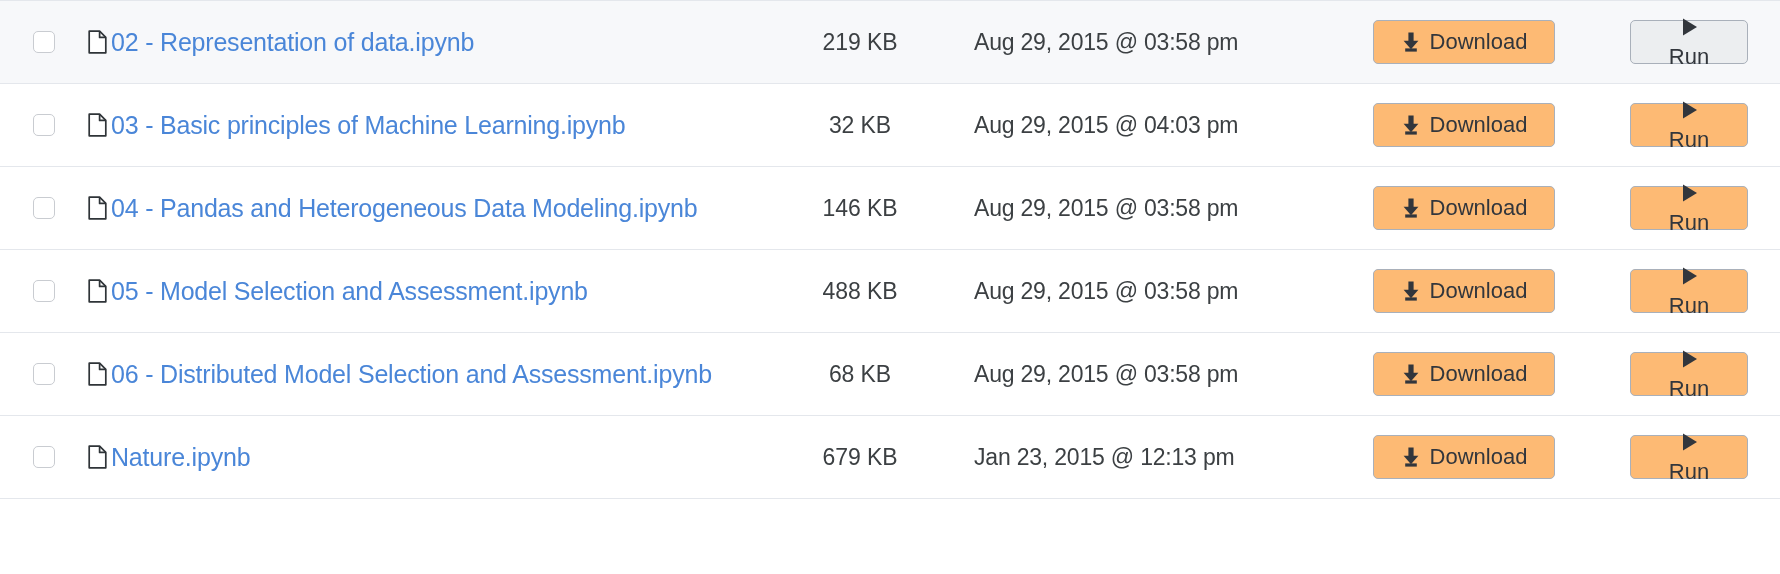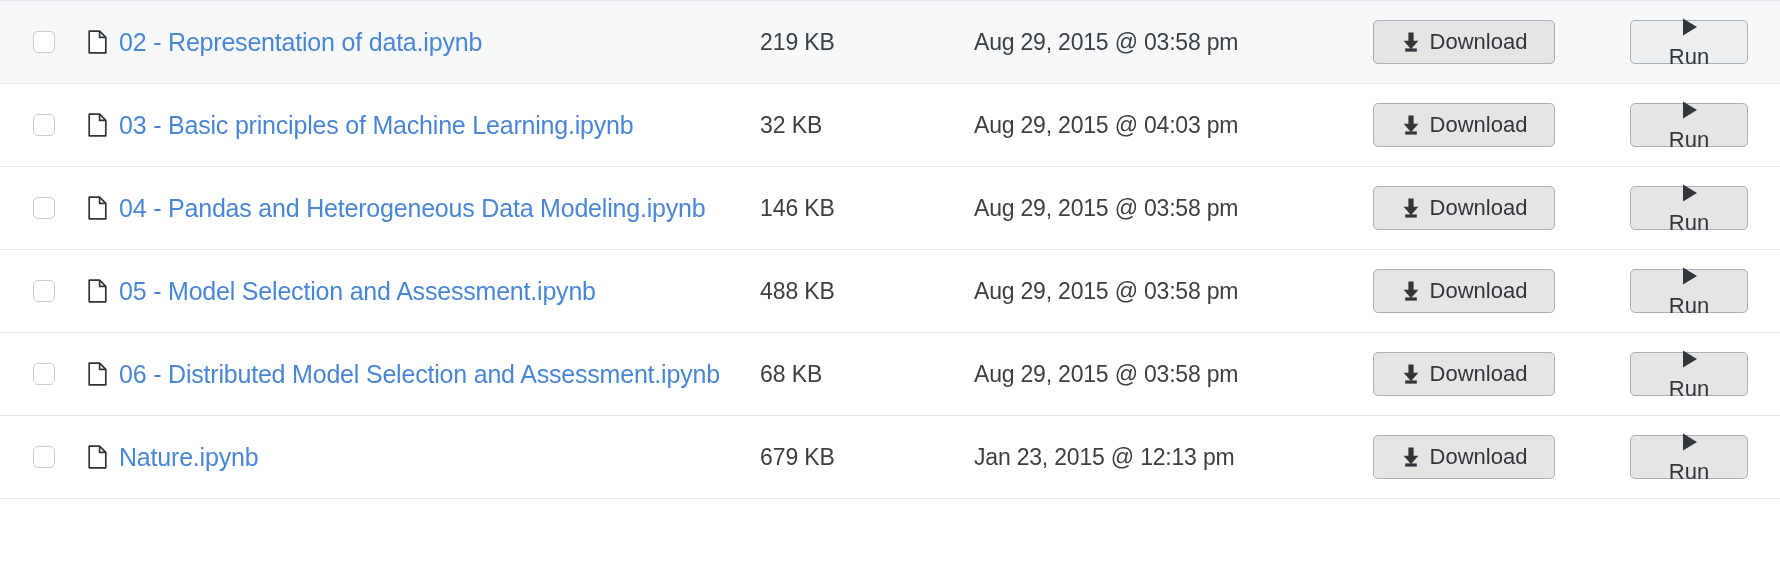--- a/index.html
+++ b/index.html
@@ -71,27 +71,26 @@
     height: 24px;
     display: inline-block;
   }
   .file-link {
     color: #4a86d8;
     font-size: 25px;
     line-height: 1;
     text-decoration: none;
     letter-spacing: -0.2px;
     cursor: pointer;
-    margin-left: 8px;
   }
 
   
   .cell-size {
     width: 200px;
-    text-align: left;
+    text-align: center;
     padding-right: 14px !important;
     color: #3c4043;
     font-size: 23px;
     letter-spacing: -0.1px;
     white-space: nowrap;
   }
 
   
   .cell-date {
     width: 370px;
@@ -113,21 +112,21 @@
   }
 
   .btn {
     display: inline-flex;
     align-items: center;
     justify-content: center;
     gap: 9px;
     box-sizing: border-box;
     border: 1px solid #a9b0ba;
     border-radius: 5px;
-    background: #e5e5e5;
+    background: #fdba74;
     color: #32363c;
     font-family: "Liberation Sans", sans-serif;
     font-size: 22px;
     line-height: 1;
     cursor: pointer;
     padding: 0 16px;
   }
   .btn-download {
     height: 44px;
     min-width: 182px;

